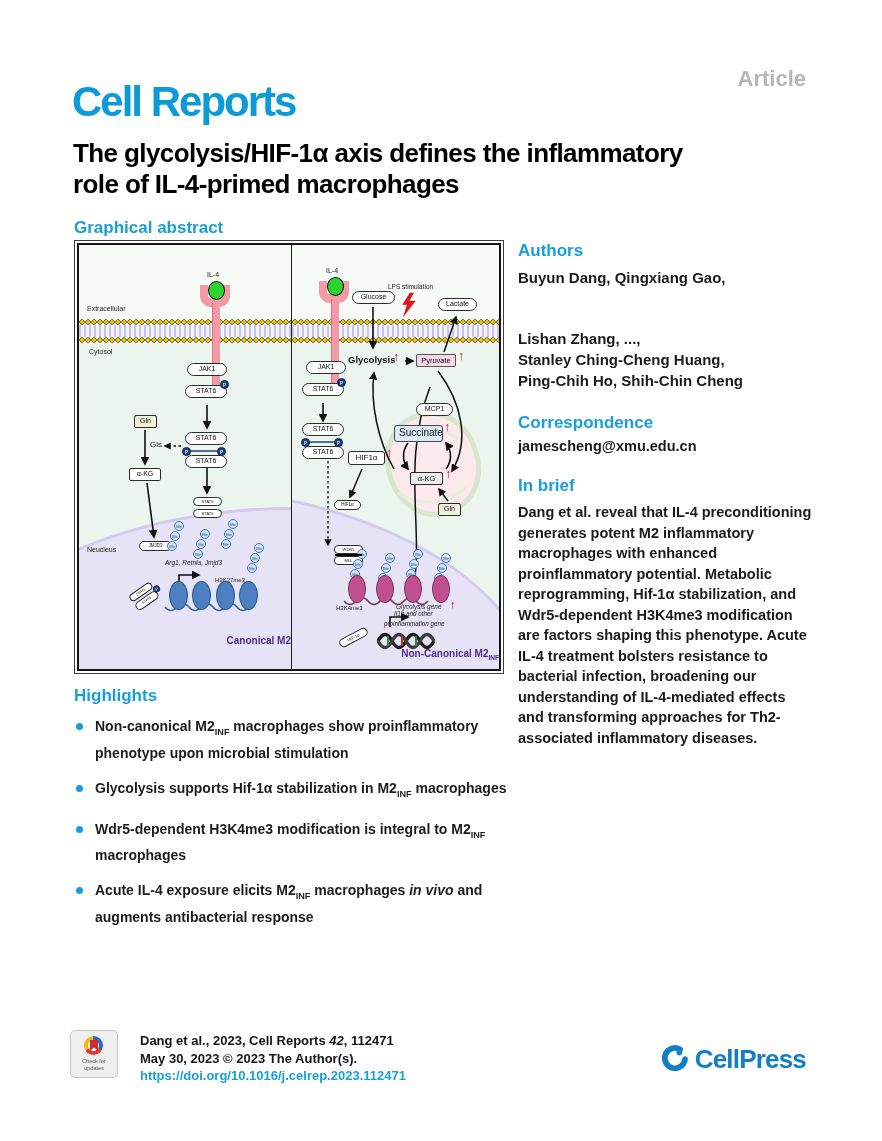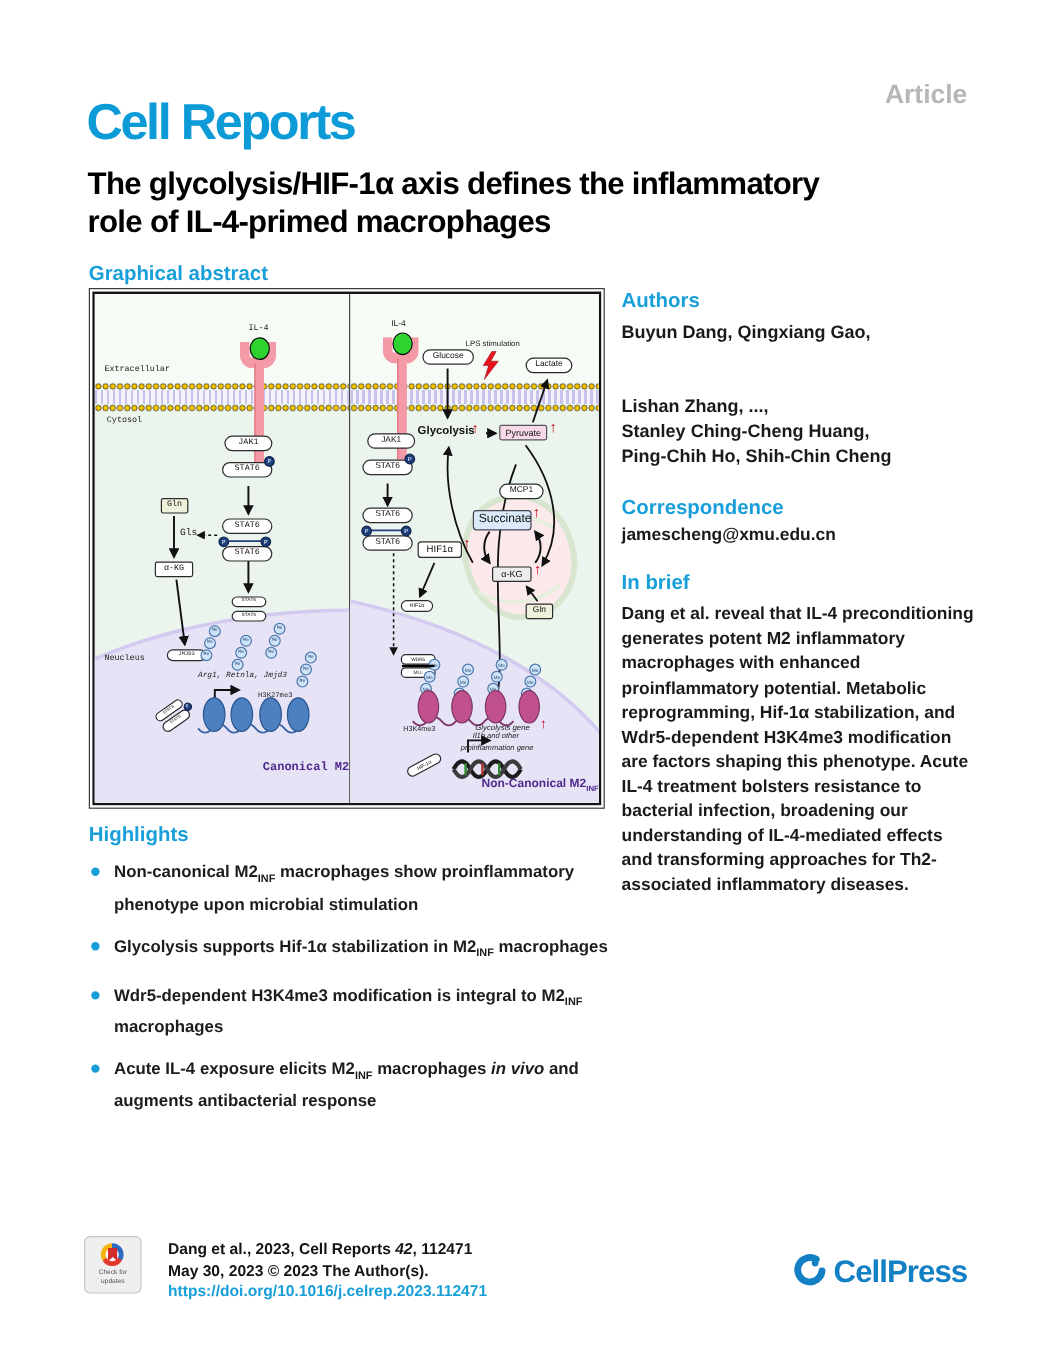--- a/index.html
+++ b/index.html
@@ -11,21 +11,21 @@
   .title{position:absolute;top:138px;left:73px;width:740px;font-size:26px;font-weight:bold;color:#000;
          line-height:31px;letter-spacing:-0.6px;}
   
   .cyan-h{font-size:17px;font-weight:bold;color:#189fd9;margin:0;}
   
   .ga-heading{position:absolute;top:218px;left:74px;}
   .ga-box{position:absolute;top:243px;left:77px;width:420px;height:424px;border:2.5px solid #141414;
           outline:1px solid #3c3c3c;outline-offset:2px;display:flex;background:#fff;}
   .panel{position:relative;height:100%;overflow:hidden;
          background:linear-gradient(180deg,#f7fbf6 0px,#f7fbf6 86px,#ebf5ee 86px,#ebf5ee 100%);}
-  .panel-left{width:212px;border-right:1.5px solid #1c1c1c;font-family:Liberation Mono, monospace;}
+  .panel-left{width:212px;border-right:1.5px solid #1c1c1c;}
   .panel-right{flex:1;text-decoration:underline;}
   .nucleus{position:absolute;border-radius:50%;background:#e7e3f6;border:3px solid #d2cbef;z-index:0;}
   .nucleus-l{left:-150px;top:262px;width:720px;height:420px;}
   .nucleus-r{left:-520px;top:240px;width:760px;height:430px;}
   .membrane{position:absolute;left:0;right:0;top:74px;height:24px;z-index:1;
             background:repeating-linear-gradient(90deg,#c7c3ea 0 2px,#f4f3fc 2px 5px);
             background-clip:content-box;padding:6px 0;box-sizing:border-box;}
   .membrane::before,.membrane::after{content:"";position:absolute;left:0;right:0;height:6px;
             background:radial-gradient(circle at 3px 3px,#f2c200 1.7px,#1a1a1a 2.4px,rgba(0,0,0,0) 2.8px);
             background-size:6px 6px;}

